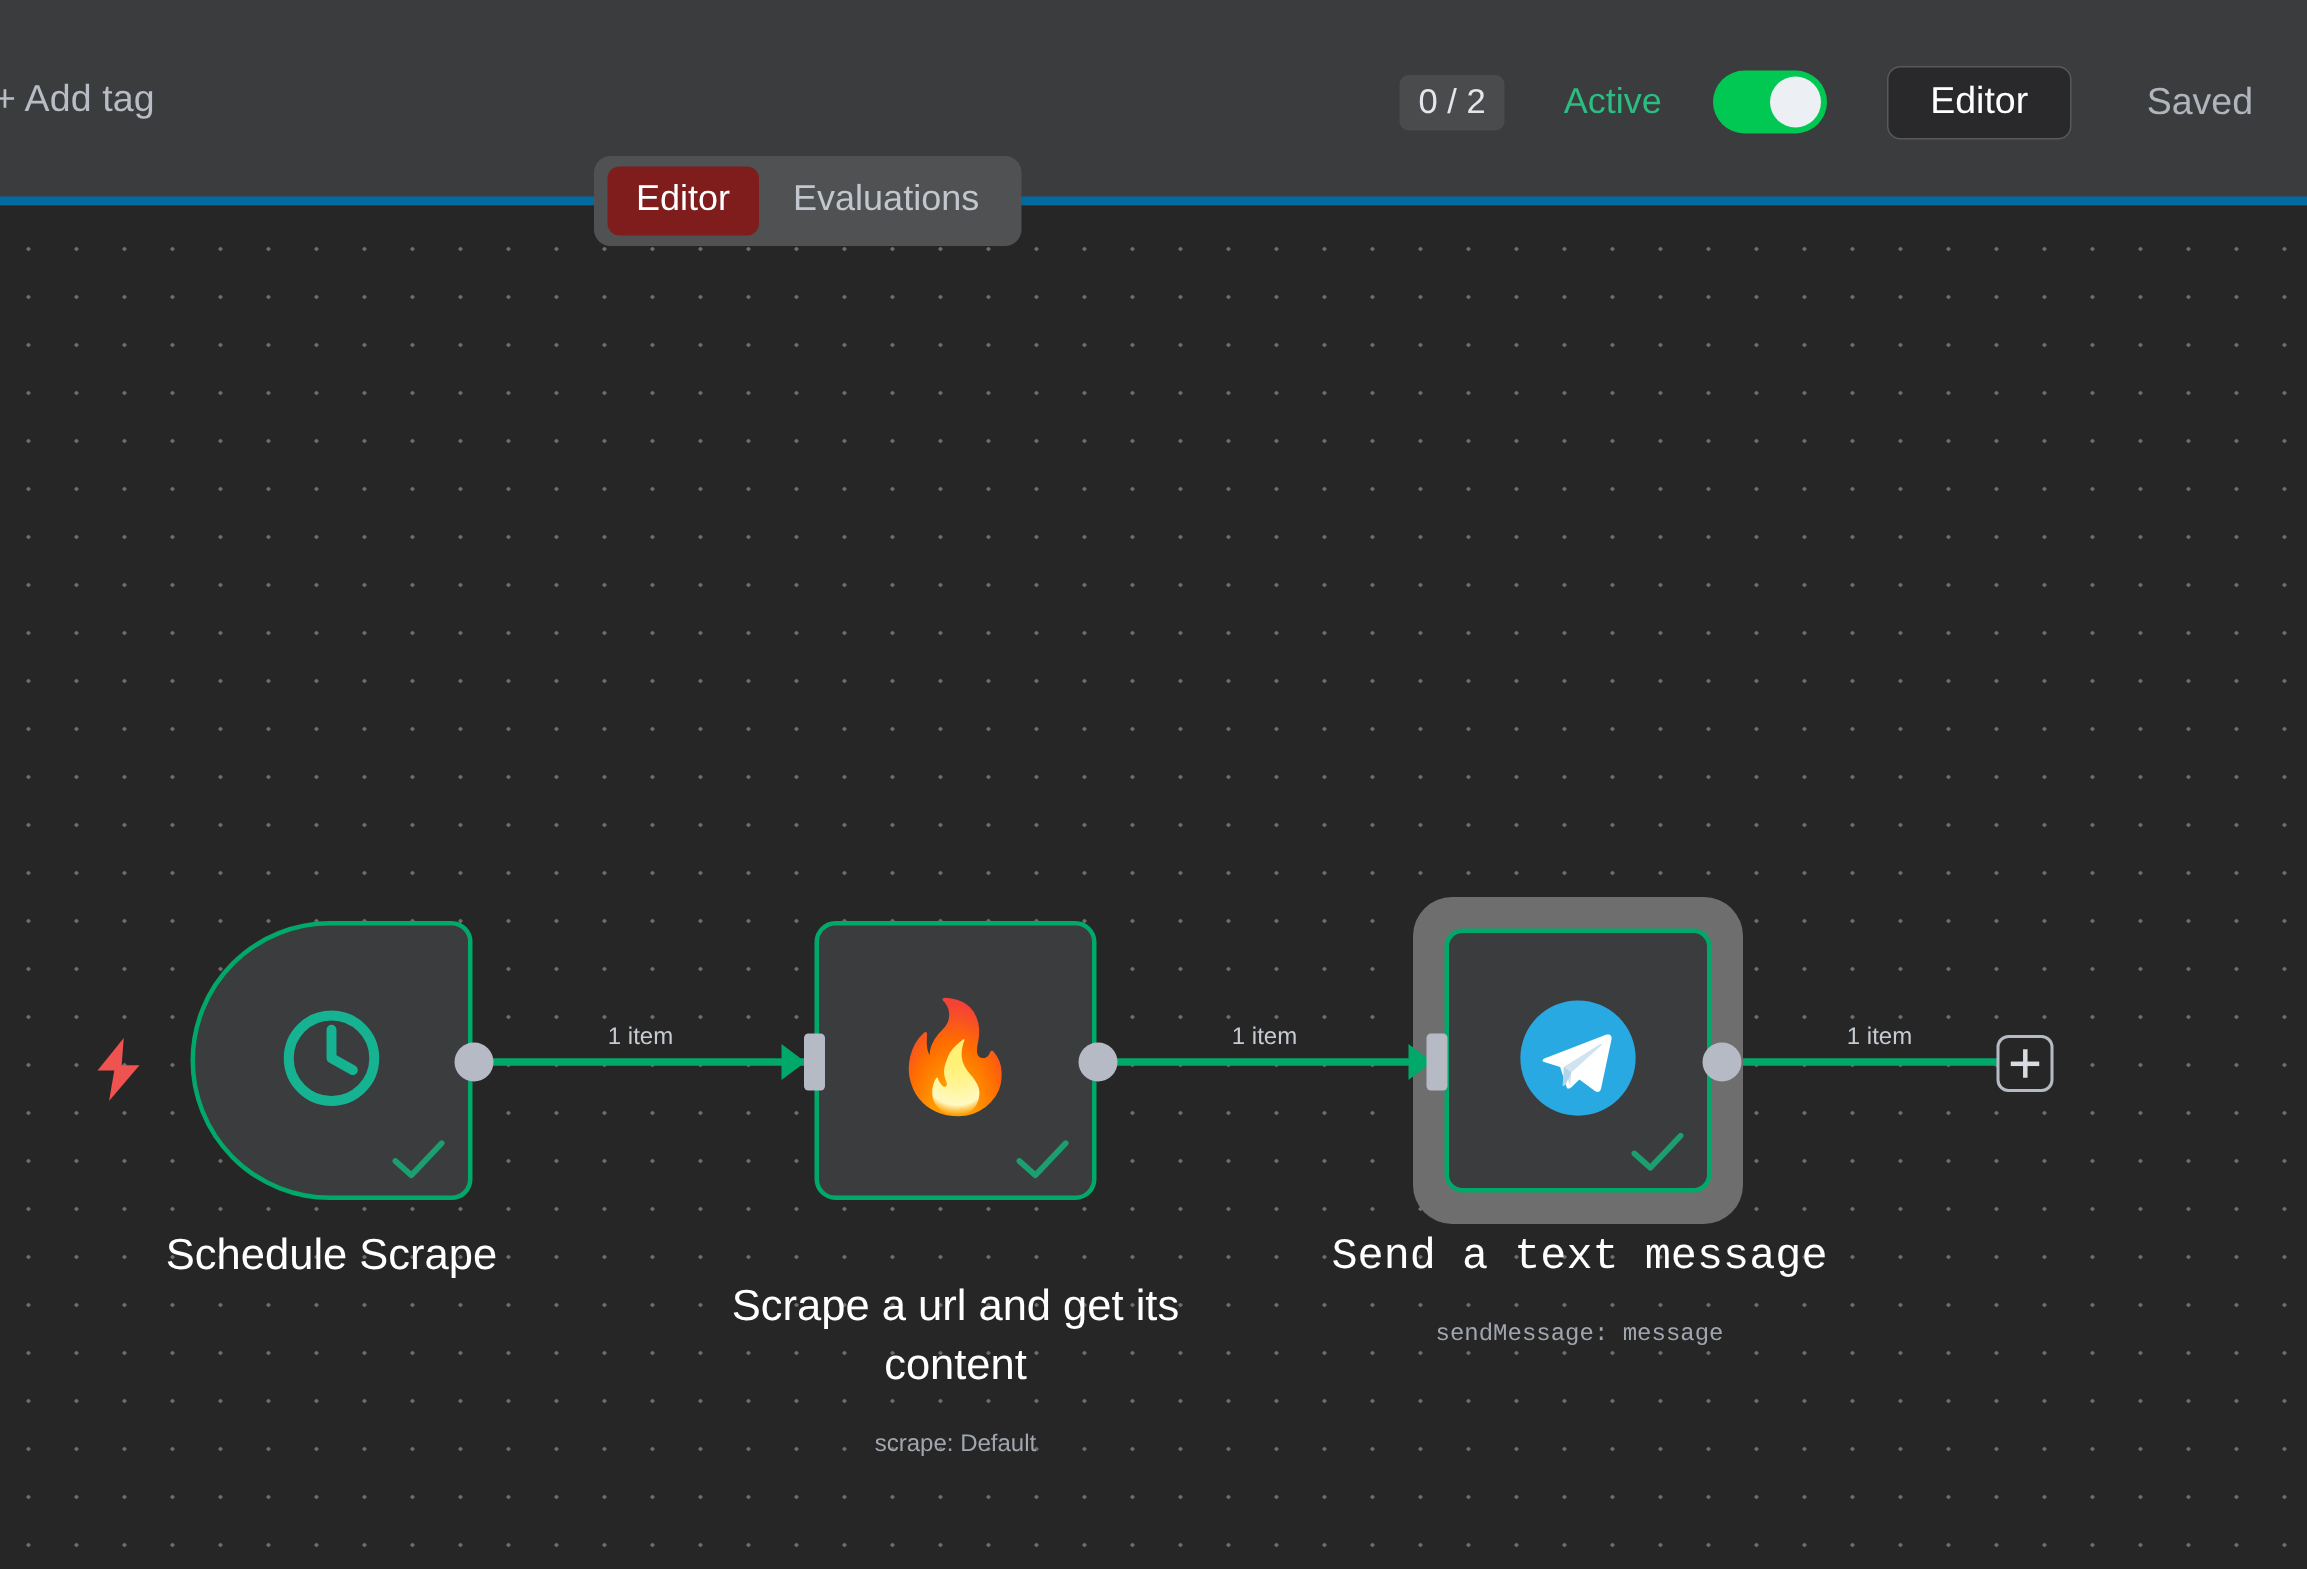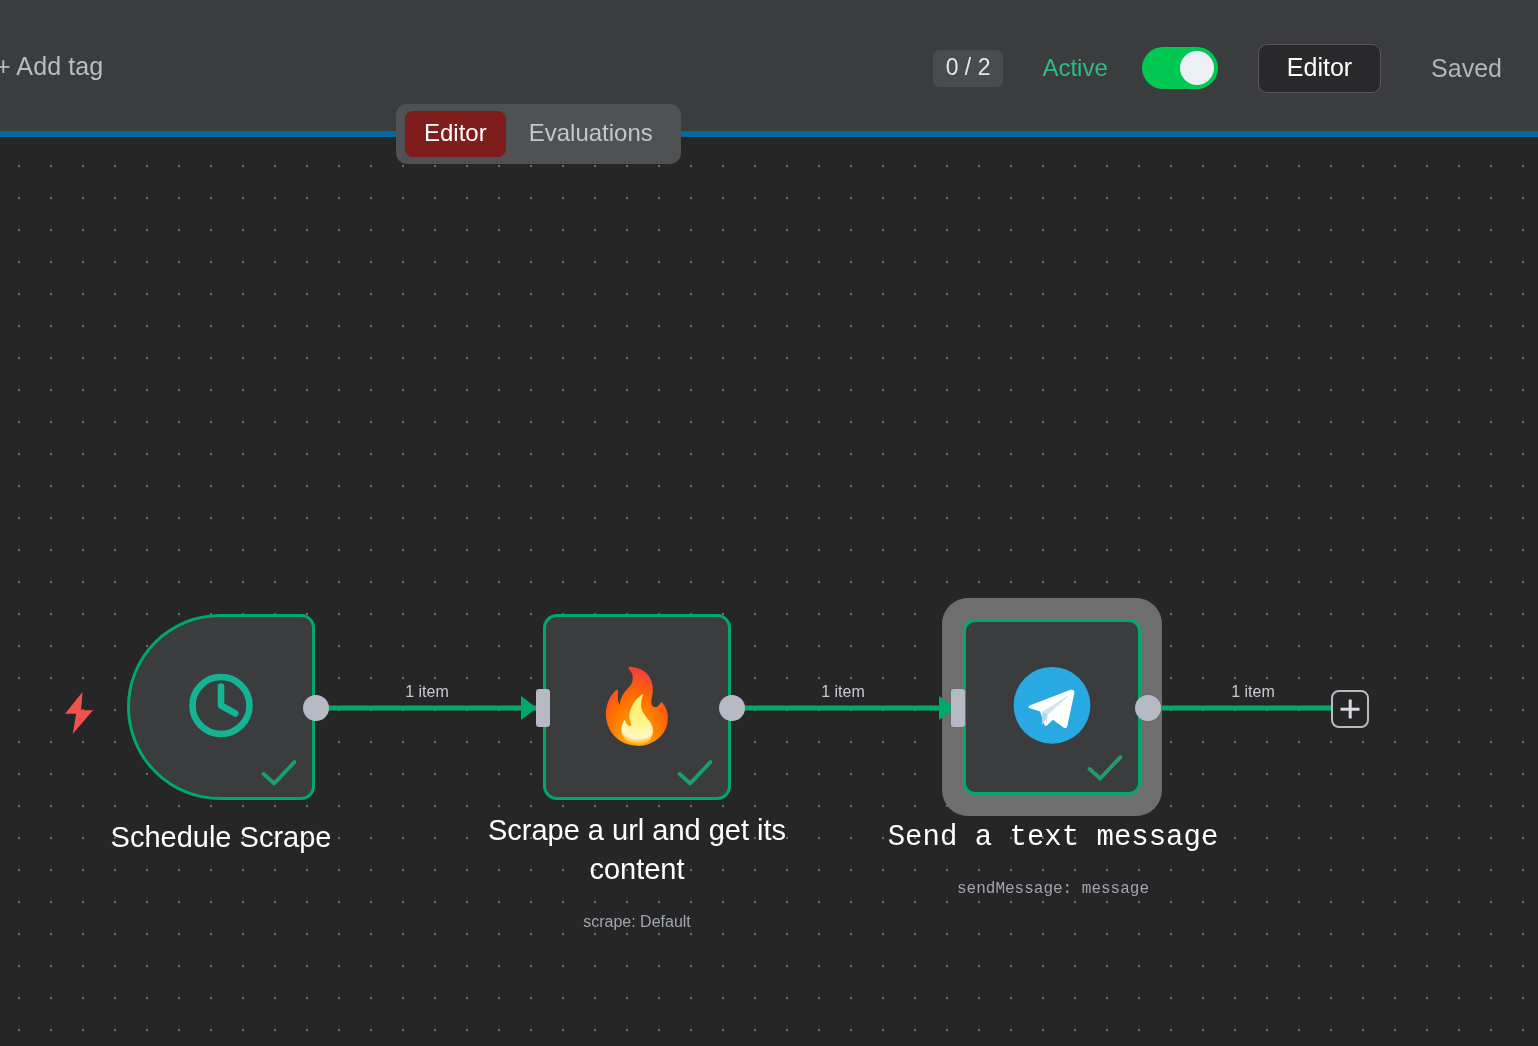--- a/index.html
+++ b/index.html
@@ -390,21 +390,21 @@
     <div class="node node-square node-scrape">
       <div class="node-icon">
         <span class="emoji-icon">🔥</span>
       </div>
       <svg class="node-check" viewBox="0 0 32 24">
         <path d="M3 12 L12 20 L29 2" fill="none" stroke="#1b9f6e" stroke-width="3.2" stroke-linecap="round" stroke-linejoin="round"></path>
       </svg>
     </div>
     <div class="dot-out" style="left:719px; top:558px;"></div>
 
-    <div class="node-caption" style="left:637px; top:674px; width:460px;">
+    <div class="node-caption" style="left:637px; top:715px; width:460px;">
       <div class="node-title">Scrape a url and get its
 content</div>
       <div class="node-subtitle">scrape: Default</div>
     </div>
 
     <div class="wire-label" style="left:843px; top:546px;">1 item</div>
 
     <div class="node-select-ring"></div>
 
     <div class="in-arrow" style="left:939px; top:559px;"></div>

